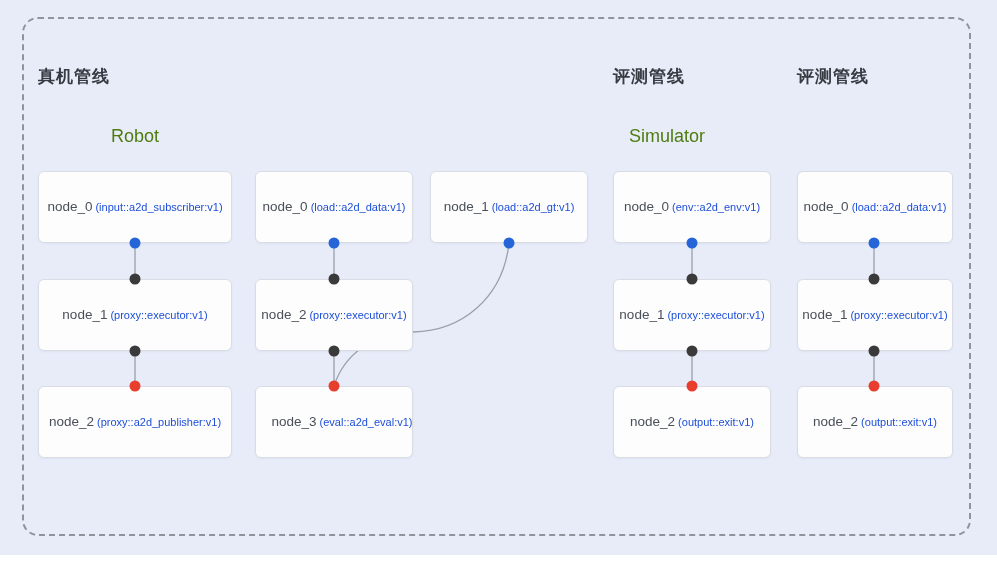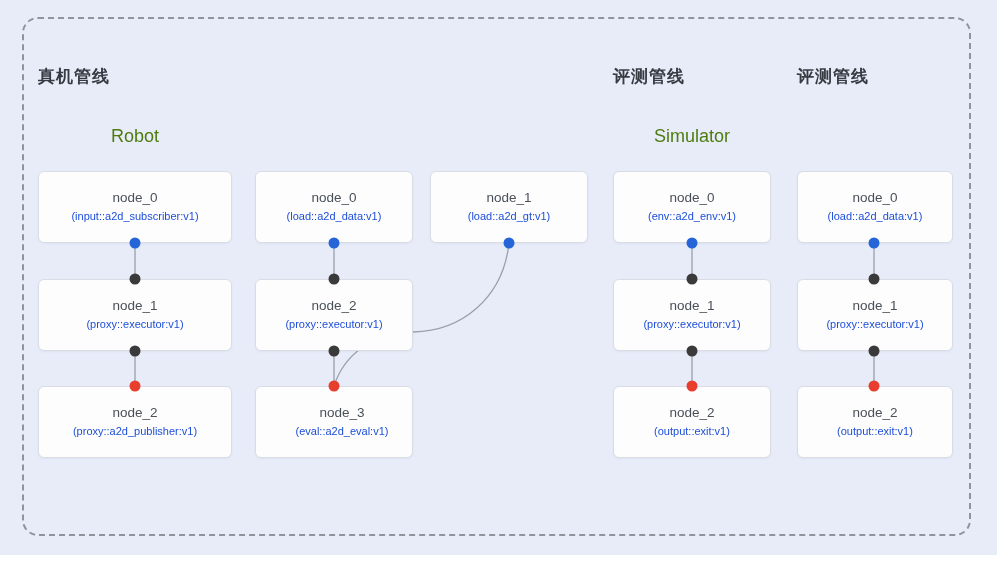--- a/index.html
+++ b/index.html
@@ -21,21 +21,21 @@
     letter-spacing:1px;
   }
   .hdr-en{
     position:absolute;top:124px;height:24px;line-height:24px;
     text-align:center;font-size:18px;font-weight:400;color:#4d7c0f;
   }
   .node{
     position:absolute;height:72px;box-sizing:border-box;
     background:#fdfdfe;border:1px solid #d9dde3;border-radius:6px;
     box-shadow:0 1px 2px rgba(40,60,110,0.05);
-    display:flex;flex-direction:column;align-items:center;justify-content:center;
+    display:flex;flex-direction:row;align-items:center;justify-content:center;
     gap:3px;z-index:2;
   }
   .node-title{font-size:13.5px;color:#4a5058;line-height:16px;}
   .node-type{font-size:11px;color:#1d4ed8;line-height:15px;}
   svg.layer{position:absolute;left:0;top:0;pointer-events:none;}
   #edges-layer{z-index:1;}
   #ports-layer{z-index:3;}
 </style>
 </head>
 <body>
@@ -43,21 +43,21 @@
 <div id="page">
 
   <div id="dash-frame"></div>
   <div id="bottom-strip"></div>
 
   <div class="hdr-zh" style="left:38px;width:194px;">真机管线</div>
   <div class="hdr-zh" style="left:613px;width:158px;">评测管线</div>
   <div class="hdr-zh" style="left:797px;width:156px;">评测管线</div>
 
   <div class="hdr-en" style="left:38px;width:194px;">Robot</div>
-  <div class="hdr-en" style="left:613px;width:158px;">Simulator</div>
+  <div class="hdr-en" style="left:588px;width:158px;">Simulator</div>
 
   <svg id="edges-layer" class="layer" width="997" height="563">
     <g fill="none" stroke-width="1.3" stroke="#9aa1ab">
       <line x1="135" y1="243" x2="135" y2="279"></line>
       <line x1="135" y1="351" x2="135" y2="386"></line>
       <line x1="334" y1="243" x2="334" y2="279"></line>
       <line x1="334" y1="351" x2="334" y2="386"></line>
       <path d="M 509 243 C 503 298 462 331 413 332 C 372 333 344 355 334 386"></path>
       <line x1="692" y1="243" x2="692" y2="279"></line>
       <line x1="692" y1="351" x2="692" y2="386"></line>

